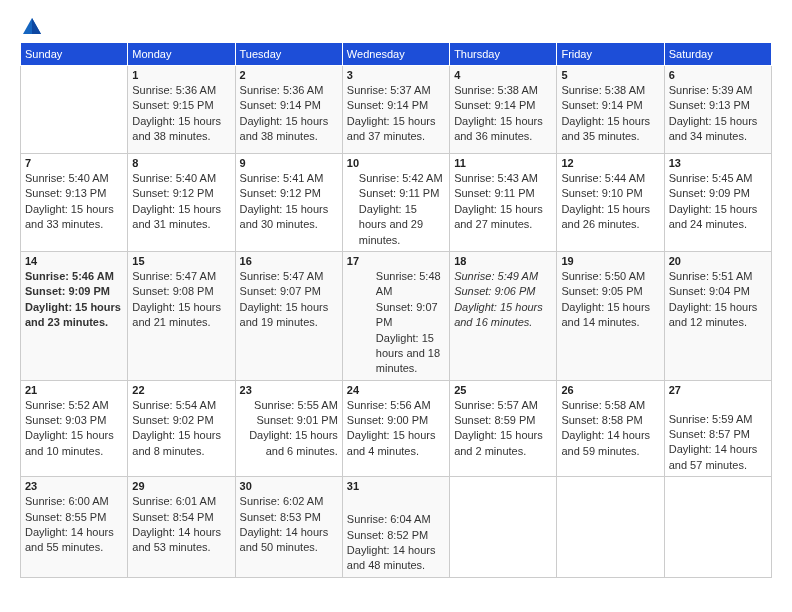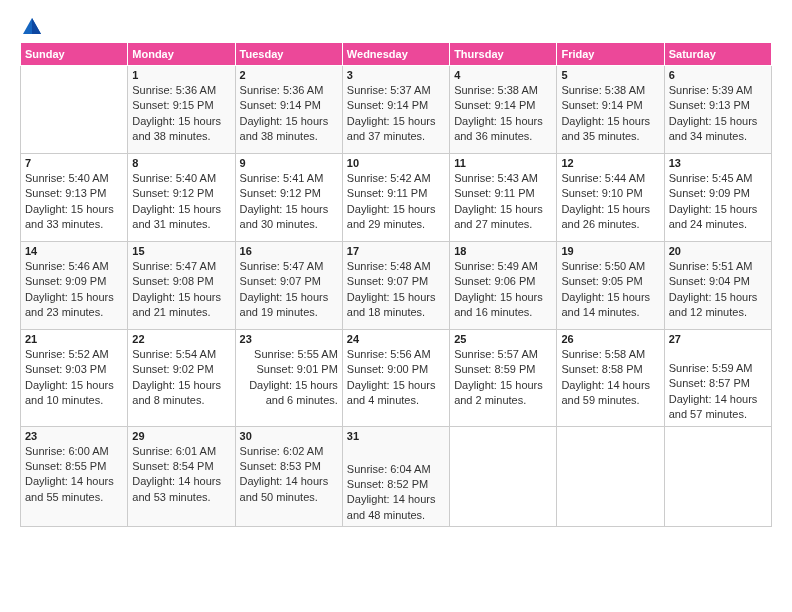--- a/index.html
+++ b/index.html
@@ -39,24 +39,24 @@
     .location-title {
       font-size: 14px;
       color: #444;
     }
     .calendar {
       width: 100%;
       border-collapse: collapse;
       table-layout: fixed;
     }
     .calendar thead th {
-      background: #ec4899;
+      background: #1d4ed8;
       color: #fff;
       font-size: 11px;
-      font-weight: bold;
+      font-weight: normal;
       padding: 5px 4px;
       text-align: left;
       border: 1px solid #fff;
     }
     .calendar tbody td {
       border: 1px solid #ccc;
       vertical-align: top;
       padding: 3px 4px;
       height: 88px;
       background: #fff;
@@ -166,21 +166,21 @@
 Daylight: 15 hours and 31 minutes.</div>
           </td>
           <td>
             <div class="day-number">9</div>
             <div class="day-info" style="white-space: pre-line;">Sunrise: 5:41 AM
 Sunset: 9:12 PM
 Daylight: 15 hours and 30 minutes.</div>
           </td>
           <td>
             <div class="day-number">10</div>
-            <div class="day-info" style="white-space: pre-line;">Sunrise: 5:42 AM
+            <div class="day-info" style="white-space: pre-line; margin-left: 12px;">Sunrise: 5:42 AM
 Sunset: 9:11 PM
 Daylight: 15 hours and 29 minutes.</div>
           </td>
           <td>
             <div class="day-number">11</div>
             <div class="day-info" style="white-space: pre-line;">Sunrise: 5:43 AM
 Sunset: 9:11 PM
 Daylight: 15 hours and 27 minutes.</div>
           </td>
           <td>
@@ -192,45 +192,45 @@
           <td>
             <div class="day-number">13</div>
             <div class="day-info" style="white-space: pre-line;">Sunrise: 5:45 AM
 Sunset: 9:09 PM
 Daylight: 15 hours and 24 minutes.</div>
           </td>
         </tr>
         <tr>
           <td>
             <div class="day-number">14</div>
-            <div class="day-info" style="white-space: pre-line;">Sunrise: 5:46 AM
+            <div class="day-info" style="white-space: pre-line; font-weight: bold;">Sunrise: 5:46 AM
 Sunset: 9:09 PM
 Daylight: 15 hours and 23 minutes.</div>
           </td>
           <td>
             <div class="day-number">15</div>
             <div class="day-info" style="white-space: pre-line;">Sunrise: 5:47 AM
 Sunset: 9:08 PM
 Daylight: 15 hours and 21 minutes.</div>
           </td>
           <td>
             <div class="day-number">16</div>
             <div class="day-info" style="white-space: pre-line;">Sunrise: 5:47 AM
 Sunset: 9:07 PM
 Daylight: 15 hours and 19 minutes.</div>
           </td>
           <td>
             <div class="day-number">17</div>
-            <div class="day-info" style="white-space: pre-line;">Sunrise: 5:48 AM
+            <div class="day-info" style="white-space: pre-line; margin-left: 29px;">Sunrise: 5:48 AM
 Sunset: 9:07 PM
 Daylight: 15 hours and 18 minutes.</div>
           </td>
           <td>
             <div class="day-number">18</div>
-            <div class="day-info" style="white-space: pre-line;">Sunrise: 5:49 AM
+            <div class="day-info" style="white-space: pre-line; font-style: italic;">Sunrise: 5:49 AM
 Sunset: 9:06 PM
 Daylight: 15 hours and 16 minutes.</div>
           </td>
           <td>
             <div class="day-number">19</div>
             <div class="day-info" style="white-space: pre-line;">Sunrise: 5:50 AM
 Sunset: 9:05 PM
 Daylight: 15 hours and 14 minutes.</div>
           </td>
           <td>

